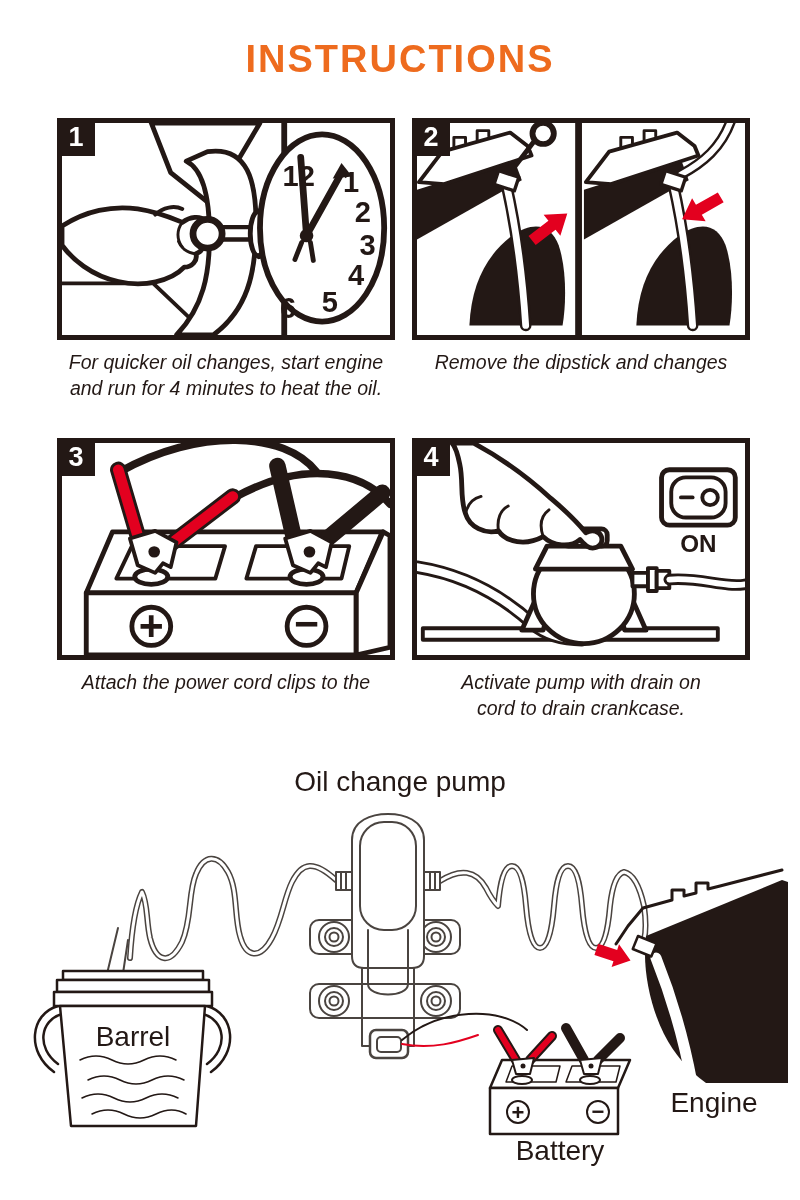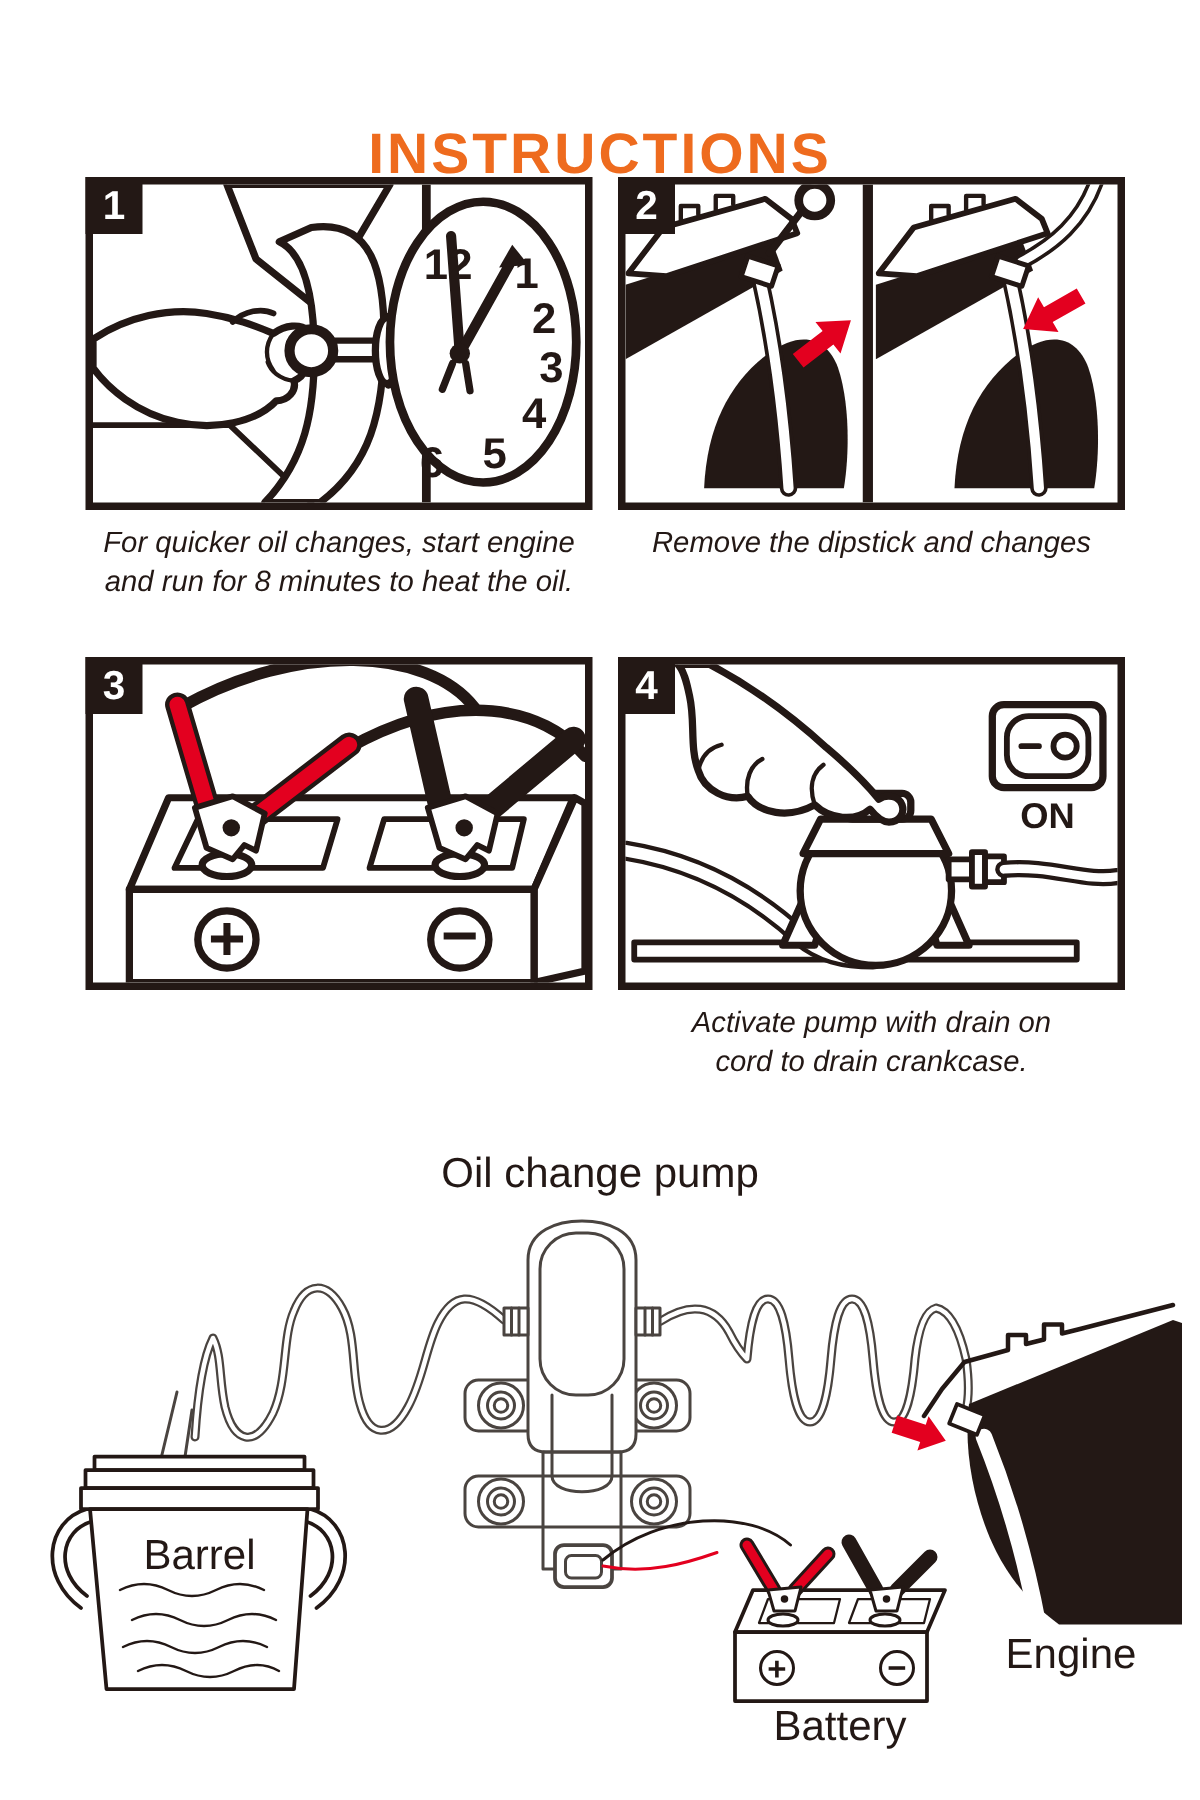--- a/index.html
+++ b/index.html
@@ -2,21 +2,21 @@
 <html><head>
 <meta charset="utf-8">
 <style>
   html,body{margin:0;padding:0;}
   body{
     width:800px;height:1200px;position:relative;background:#ffffff;
     font-family:"Liberation Sans",sans-serif;color:#231815;overflow:hidden;
   }
   .title{
     position:absolute;top:38px;left:0;width:800px;text-align:center;
-    font-size:38px;font-weight:bold;color:#ee6b1e;letter-spacing:2px;margin-top:44px;
+    font-size:38px;font-weight:bold;color:#ee6b1e;letter-spacing:2px;
   }
   .steps{
     position:absolute;top:118px;left:57px;width:693px;
     display:grid;grid-template-columns:338px 338px;column-gap:17px;row-gap:37px;
   }
   .step-cell{width:338px;}
   .panel{
     width:338px;height:222px;border:5px solid #231815;box-sizing:border-box;
     position:relative;background:#fff;
   }
@@ -88,21 +88,21 @@
           <text x="310" y="104" font-size="30">2</text>
           <text x="315" y="138" font-size="30">3</text>
           <text x="303" y="170" font-size="30">4</text>
           <text x="276" y="198" font-size="30">5</text>
           <text x="233" y="204" font-size="30">6</text>
         </g>
       </svg>
     </div>
     <div class="caption">
       <div>For quicker oil changes, start engine</div>
-      <div>and run for 8 minutes to heat the oil.</div>
+      <div>and run for 4 minutes to heat the oil.</div>
     </div>
   </div>
 
   <div class="step-cell">
     <div class="panel">
       <div class="badge">2</div>
       <svg viewBox="0 0 338 222" preserveAspectRatio="none">
 
         <g stroke-linecap="round" stroke-linejoin="round">
           <polygon points="0,70 100,38 108,60 0,122" fill="#231815"></polygon>
@@ -187,20 +187,21 @@
           <circle cx="92" cy="192" r="20" fill="#fff" stroke="#231815" stroke-width="5"></circle>
           <circle cx="252" cy="192" r="20" fill="#fff" stroke="#231815" stroke-width="5"></circle>
         </g>
         <g fill="#231815" text-anchor="middle" font-weight="bold" style="font-family:'Liberation Sans',sans-serif">
           <text x="92" y="206" font-size="44">+</text>
           <text x="252" y="204" font-size="44">−</text>
         </g>
       </svg>
     </div>
     <div class="caption">
+      <div>Attach the power cord clips to the</div>
     </div>
   </div>
 
   <div class="step-cell">
     <div class="panel">
       <div class="badge">4</div>
       <svg viewBox="0 0 338 222" preserveAspectRatio="none">
         <g stroke-linecap="round" stroke-linejoin="round">
 
           <rect x="6" y="194" width="304" height="12" fill="#fff" stroke="#231815" stroke-width="4"></rect>

